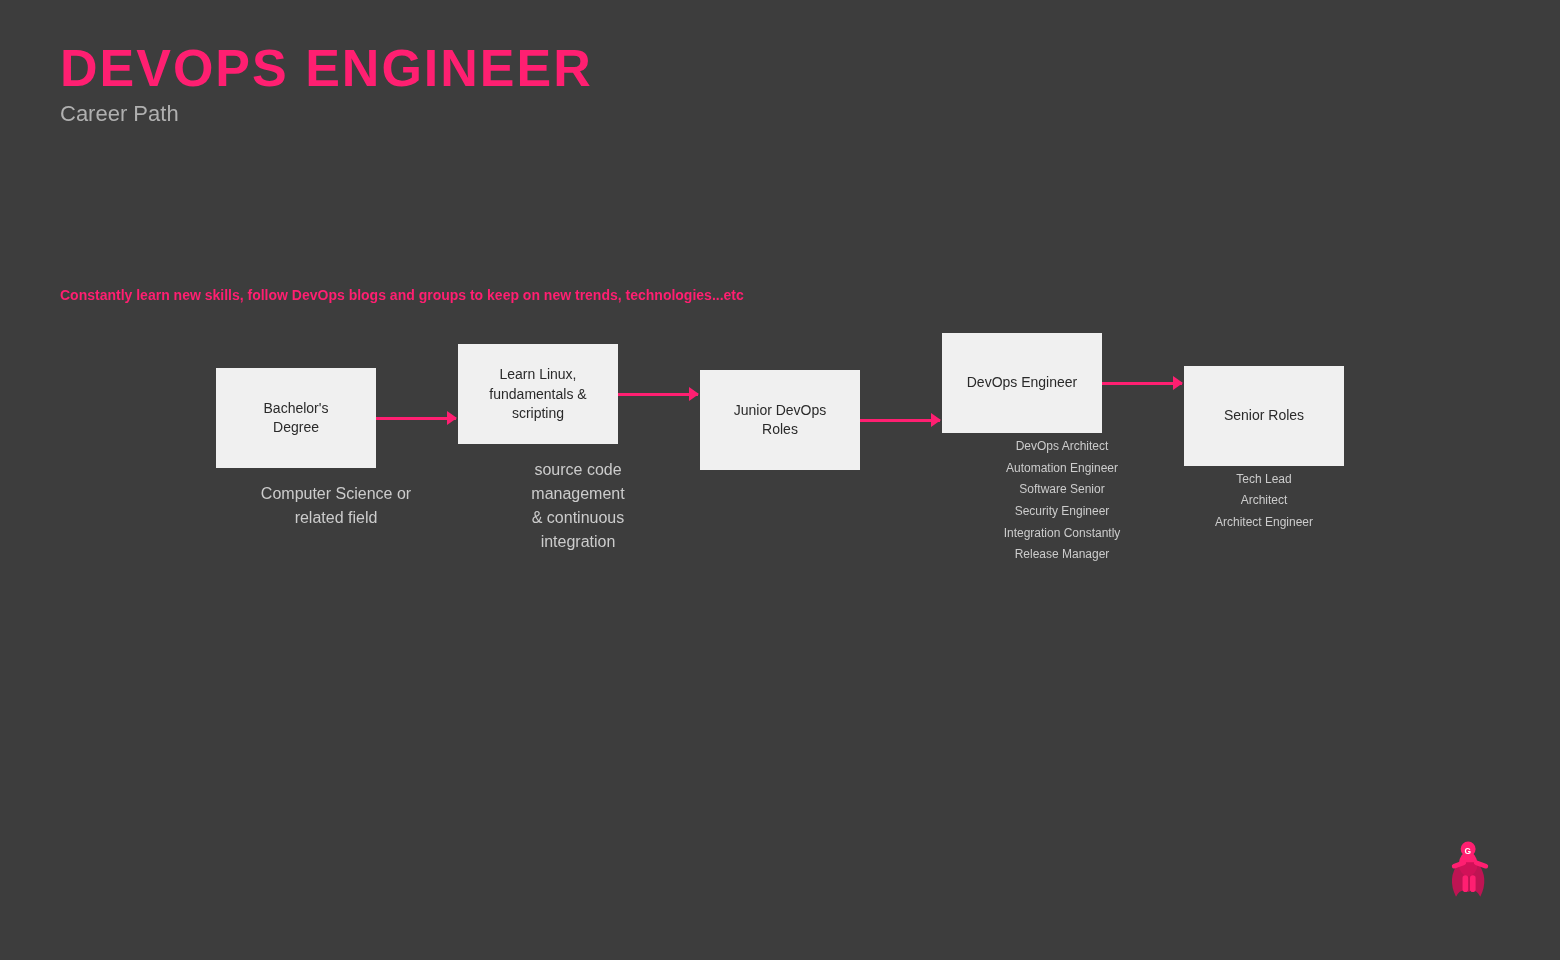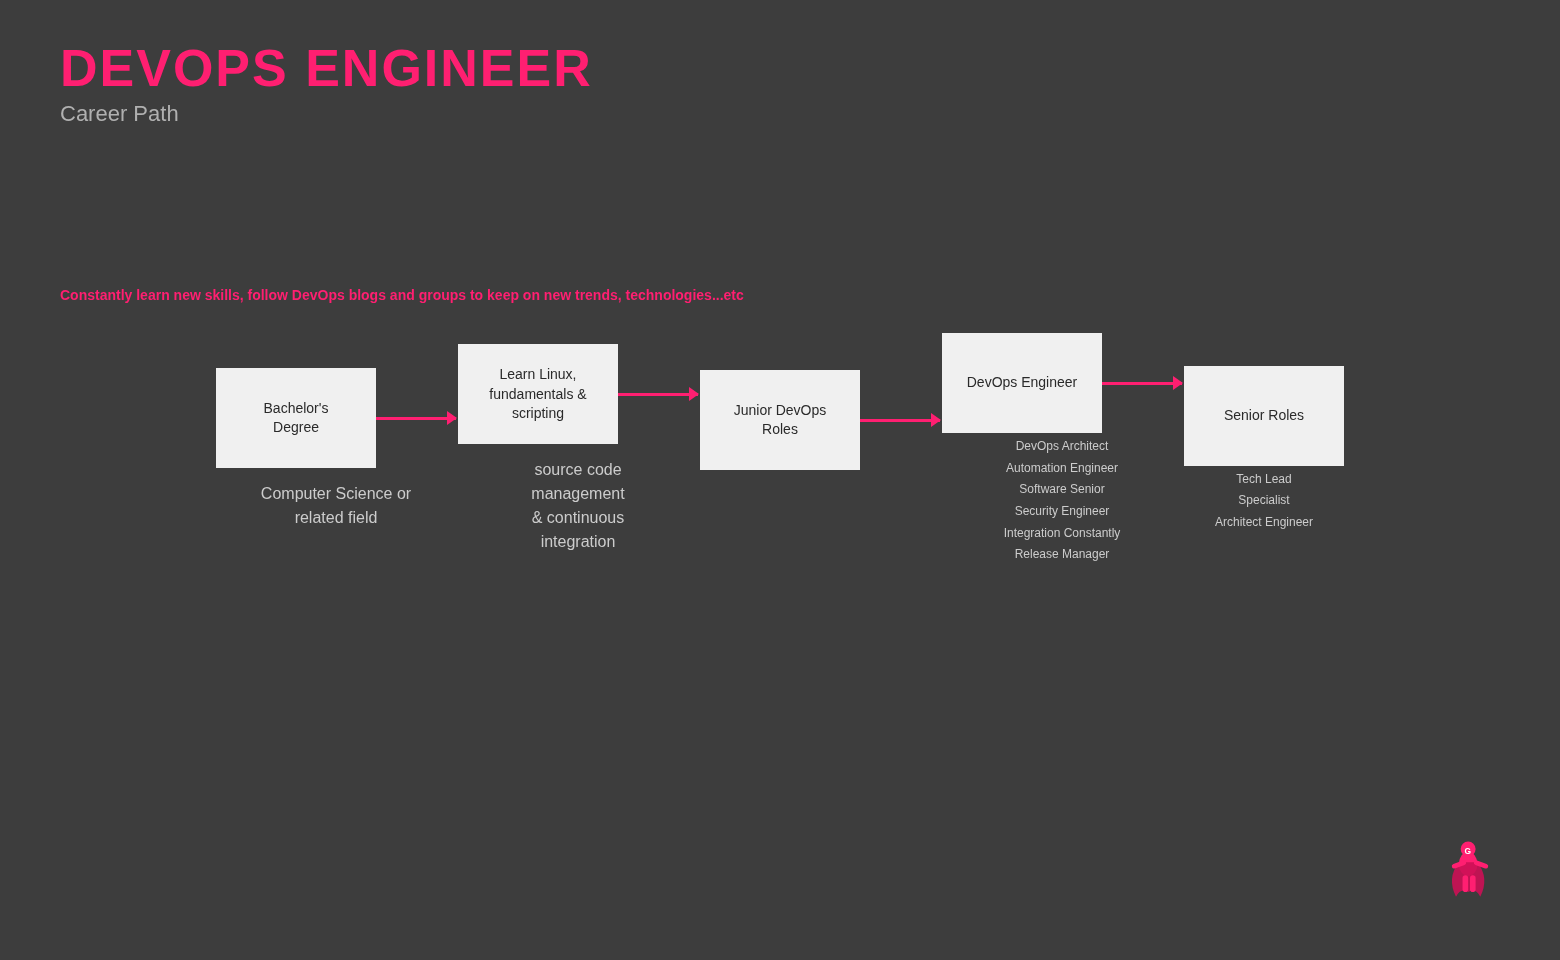--- a/index.html
+++ b/index.html
@@ -189,21 +189,21 @@
       <span class="role-item">Release Manager</span>
     </div>
   </div>
 
   <div class="step-content">
     <div class="step-with-arrow">
       <div class="box">Senior Roles</div>
     </div>
     <div class="roles-list">
       <span class="role-item">Tech Lead</span>
-      <span class="role-item">Specialist</span>
+      <span class="role-item">Architect</span>
       <span class="role-item">Architect Engineer</span>
     </div>
   </div>
 
 </div>
 
 <div class="logo-area">
   <svg class="superhero-svg" viewBox="0 0 60 75" fill="#ff1f71" xmlns="http://www.w3.org/2000/svg">
 
     <ellipse cx="28" cy="30" rx="10" ry="13" fill="#ff1f71"></ellipse>

